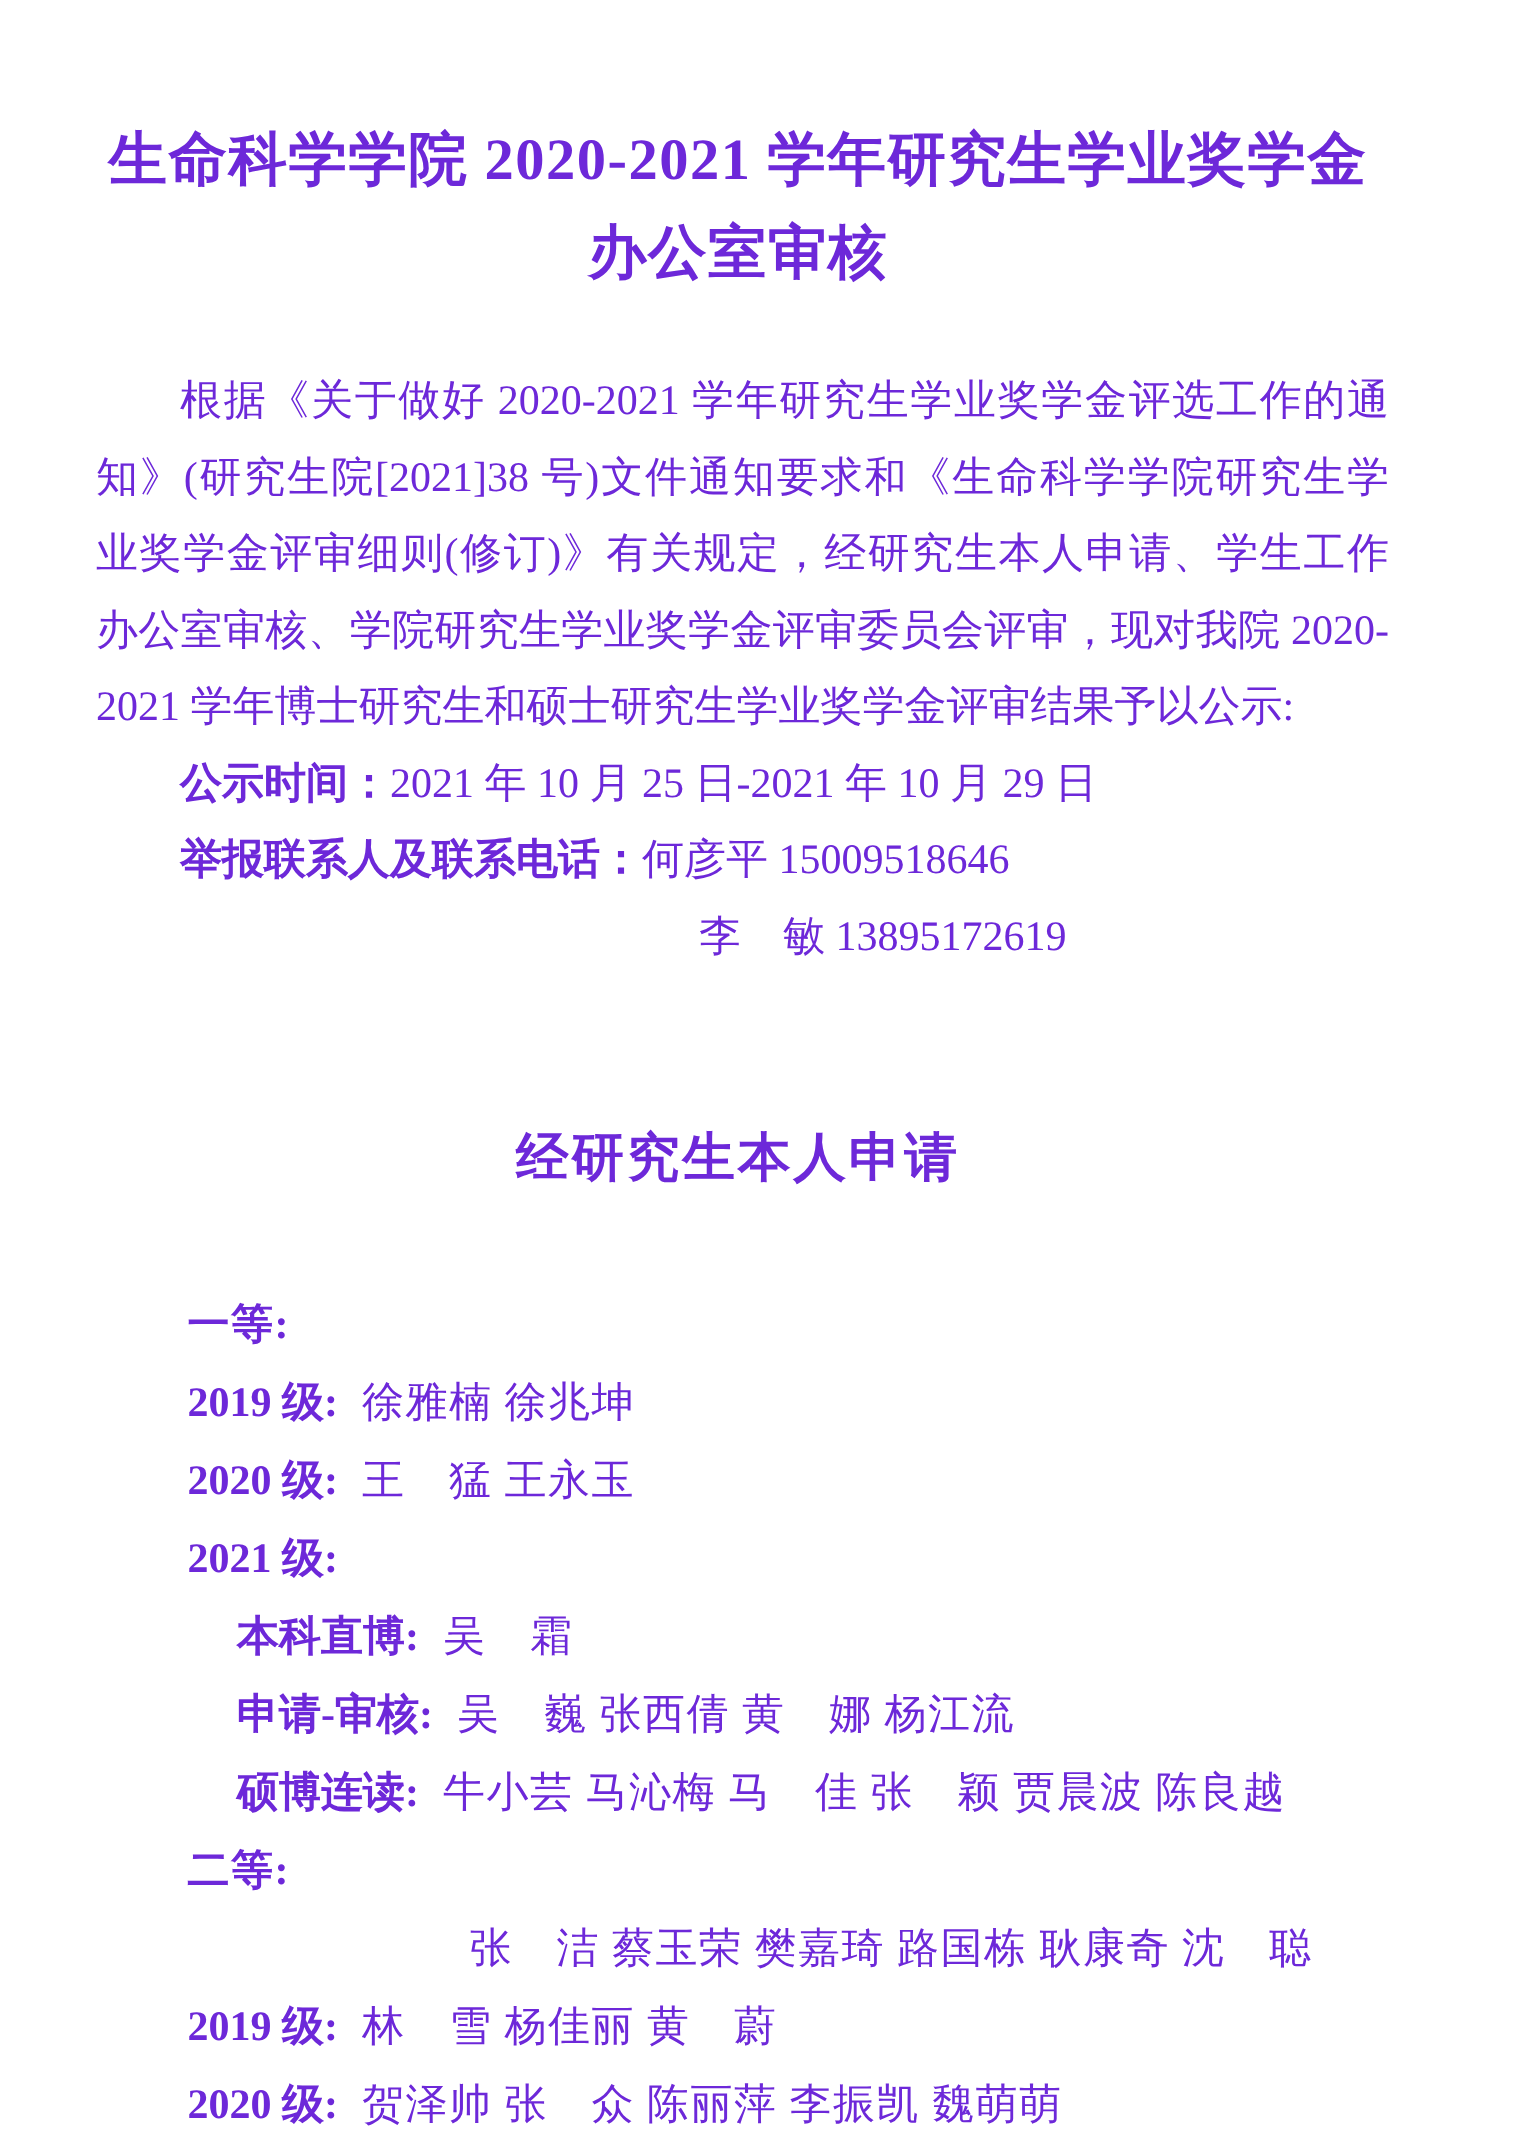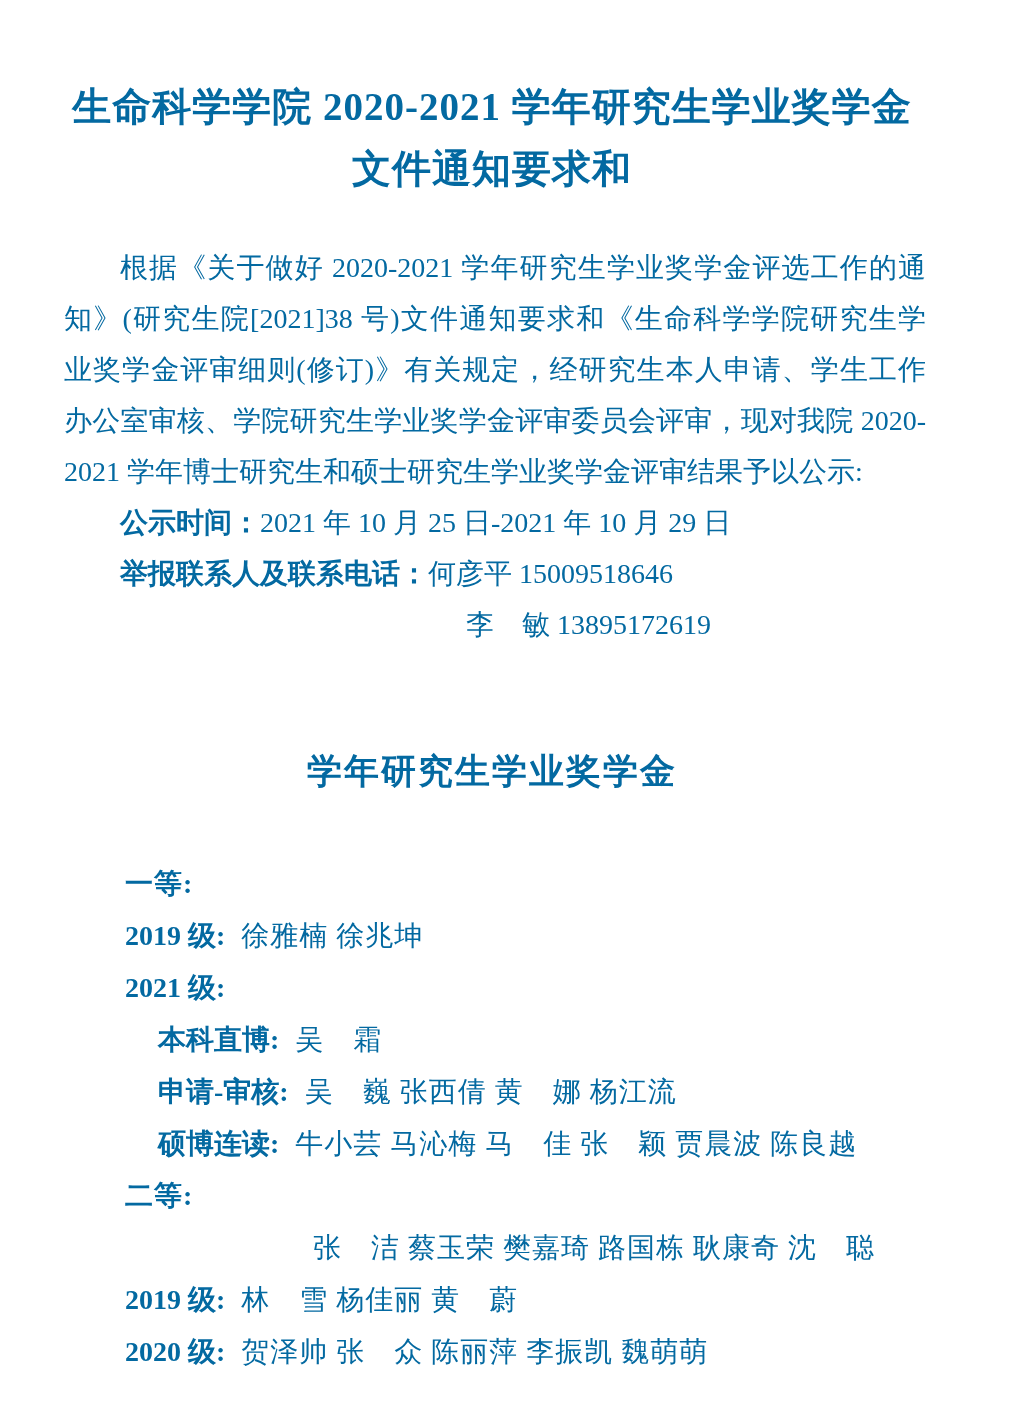--- a/index.html
+++ b/index.html
@@ -2,21 +2,21 @@
 <html><head>
 <meta charset="utf-8">
 <style>
   * { margin: 0; padding: 0; box-sizing: border-box; }
   html, body { background: #ffffff; }
   .page {
     position: relative;
     width: 984px;
     height: 1427px;
     background: #ffffff;
-    color: #0369a1;
+    color: #6d28d9;
     font-family: "Liberation Serif", "DejaVu Serif", serif;
     overflow: hidden;
   }
   .doc-title {
     margin-top: 76px;
     padding: 0 60px;
     text-align: center;
     font-size: 39px;
     font-weight: 700;
     line-height: 62px;
@@ -61,53 +61,56 @@
   .sub-line { padding-left: 94px; }
   .cont-line { padding-left: 249px; }
 </style>
 </head>
 <body>
 
 <div class="page">
 
   <div class="doc-title">
     <div>生命科学学院 2020-2021 学年研究生学业奖学金</div>
-    <div>文件通知要求和</div>
+    <div>办公室审核</div>
   </div>
 
   <div class="body-block">
     <div class="para-line first">根据《关于做好 2020-2021 学年研究生学业奖学金评选工作的通</div>
     <div class="para-line">知》(研究生院[2021]38 号)文件通知要求和《生命科学学院研究生学</div>
     <div class="para-line">业奖学金评审细则(修订)》有关规定，经研究生本人申请、学生工作</div>
     <div class="para-line">办公室审核、学院研究生学业奖学金评审委员会评审，现对我院 2020-</div>
     <div class="para-line last">2021 学年博士研究生和硕士研究生学业奖学金评审结果予以公示:</div>
 
     <div class="notice-line">
       <span class="lbl">公示时间：</span><span>2021 年 10 月 25 日-2021 年 10 月 29 日</span>
     </div>
     <div class="notice-line">
       <span class="lbl">举报联系人及联系电话：</span><span>何彦平 15009518646</span>
     </div>
     <div class="notice-line contact2">
       <span>李　敏 13895172619</span>
     </div>
   </div>
 
-  <div class="section-title">学年研究生学业奖学金</div>
+  <div class="section-title">经研究生本人申请</div>
 
   <div class="list-block">
 
     <div class="list-line">
       <span class="class-label">一等:</span>
     </div>
 
     <div class="list-line">
       <span class="grade-label">2019 级:</span><span class="names">徐雅楠 徐兆坤</span>
     </div>
 
+    <div class="list-line">
+      <span class="grade-label">2020 级:</span><span class="names">王　猛 王永玉</span>
+    </div>
 
     <div class="list-line">
       <span class="grade-label">2021 级:</span>
     </div>
 
     <div class="list-line sub-line">
       <span class="grade-label">本科直博:</span><span class="names">吴　霜</span>
     </div>
 
     <div class="list-line sub-line">

